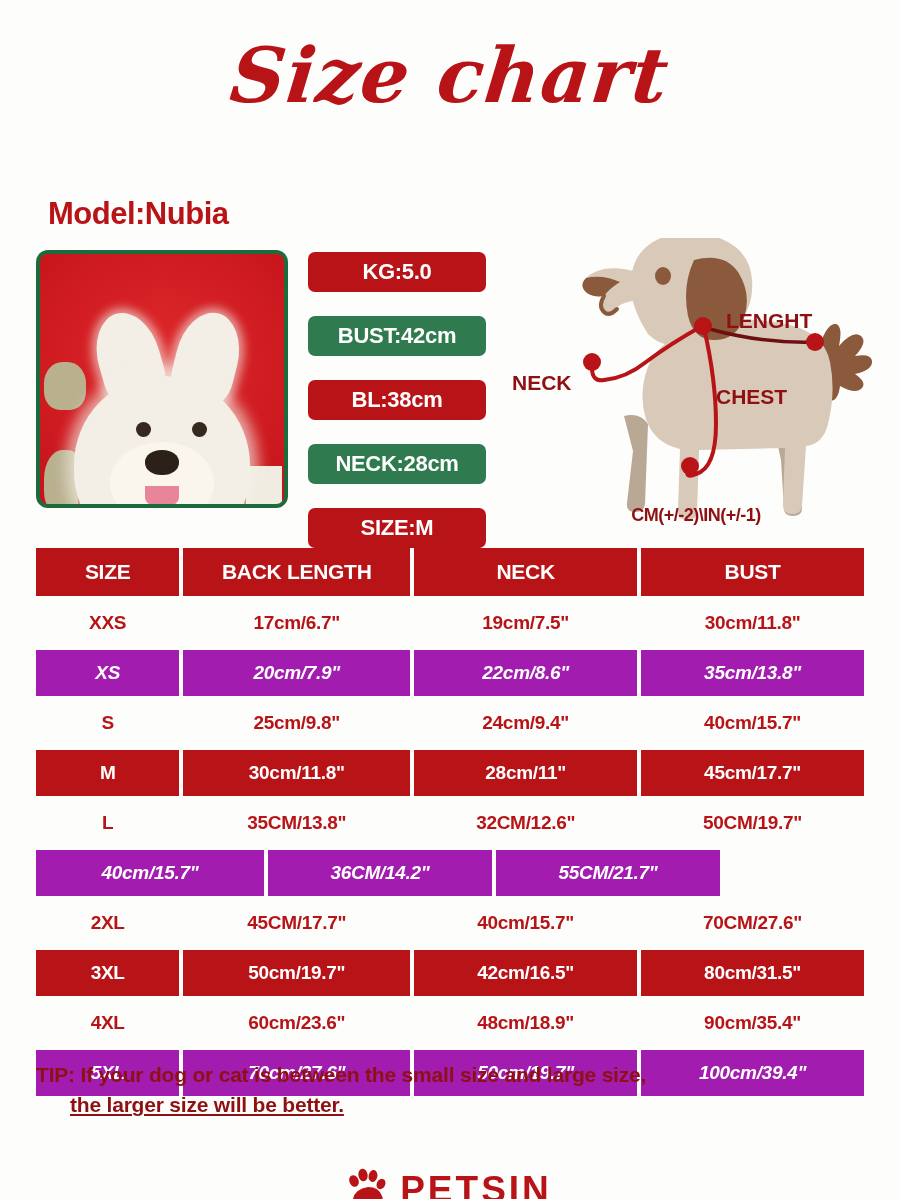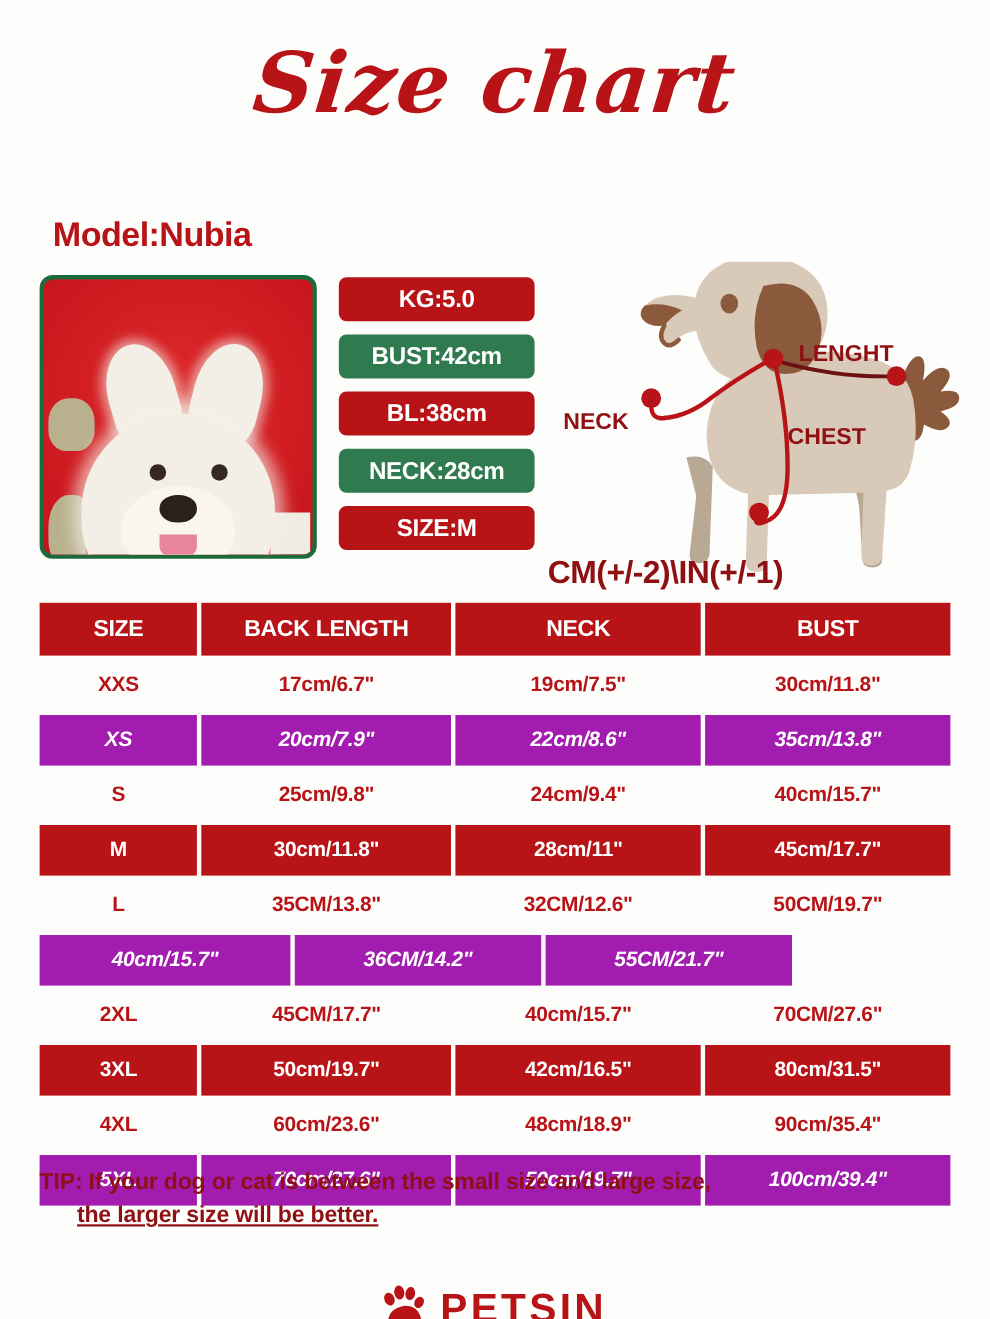--- a/index.html
+++ b/index.html
@@ -116,21 +116,21 @@
   
   .badges {
     position: absolute;
     left: 308px;
     top: 252px;
     width: 178px;
   }
   .badge {
     height: 40px;
     border-radius: 7px;
-    margin-bottom: 12px;
+    margin-bottom: 24px;
     color: #ffffff;
     font-size: 22px;
     font-weight: bold;
     display: flex;
     align-items: center;
     justify-content: center;
     letter-spacing: -0.3px;
   }
   .badge.red   { background: #b81418; }
   .badge.green { background: #2f7a4f; }
@@ -142,22 +142,22 @@
     top: 238px;
     width: 396px;
     height: 300px;
   }
   .diagram svg { display: block; width: 100%; height: 100%; }
   .cm-note {
     position: absolute;
     left: 498px;
     top: 505px;
     width: 396px;
-    text-align: left;
-    font-size: 29px;
+    text-align: center;
+    font-size: 18px;
     font-weight: bold;
     color: #8e1013;
     letter-spacing: -0.5px;
   }
 
   
   .table {
     position: absolute;
     left: 36px;
     top: 548px;

